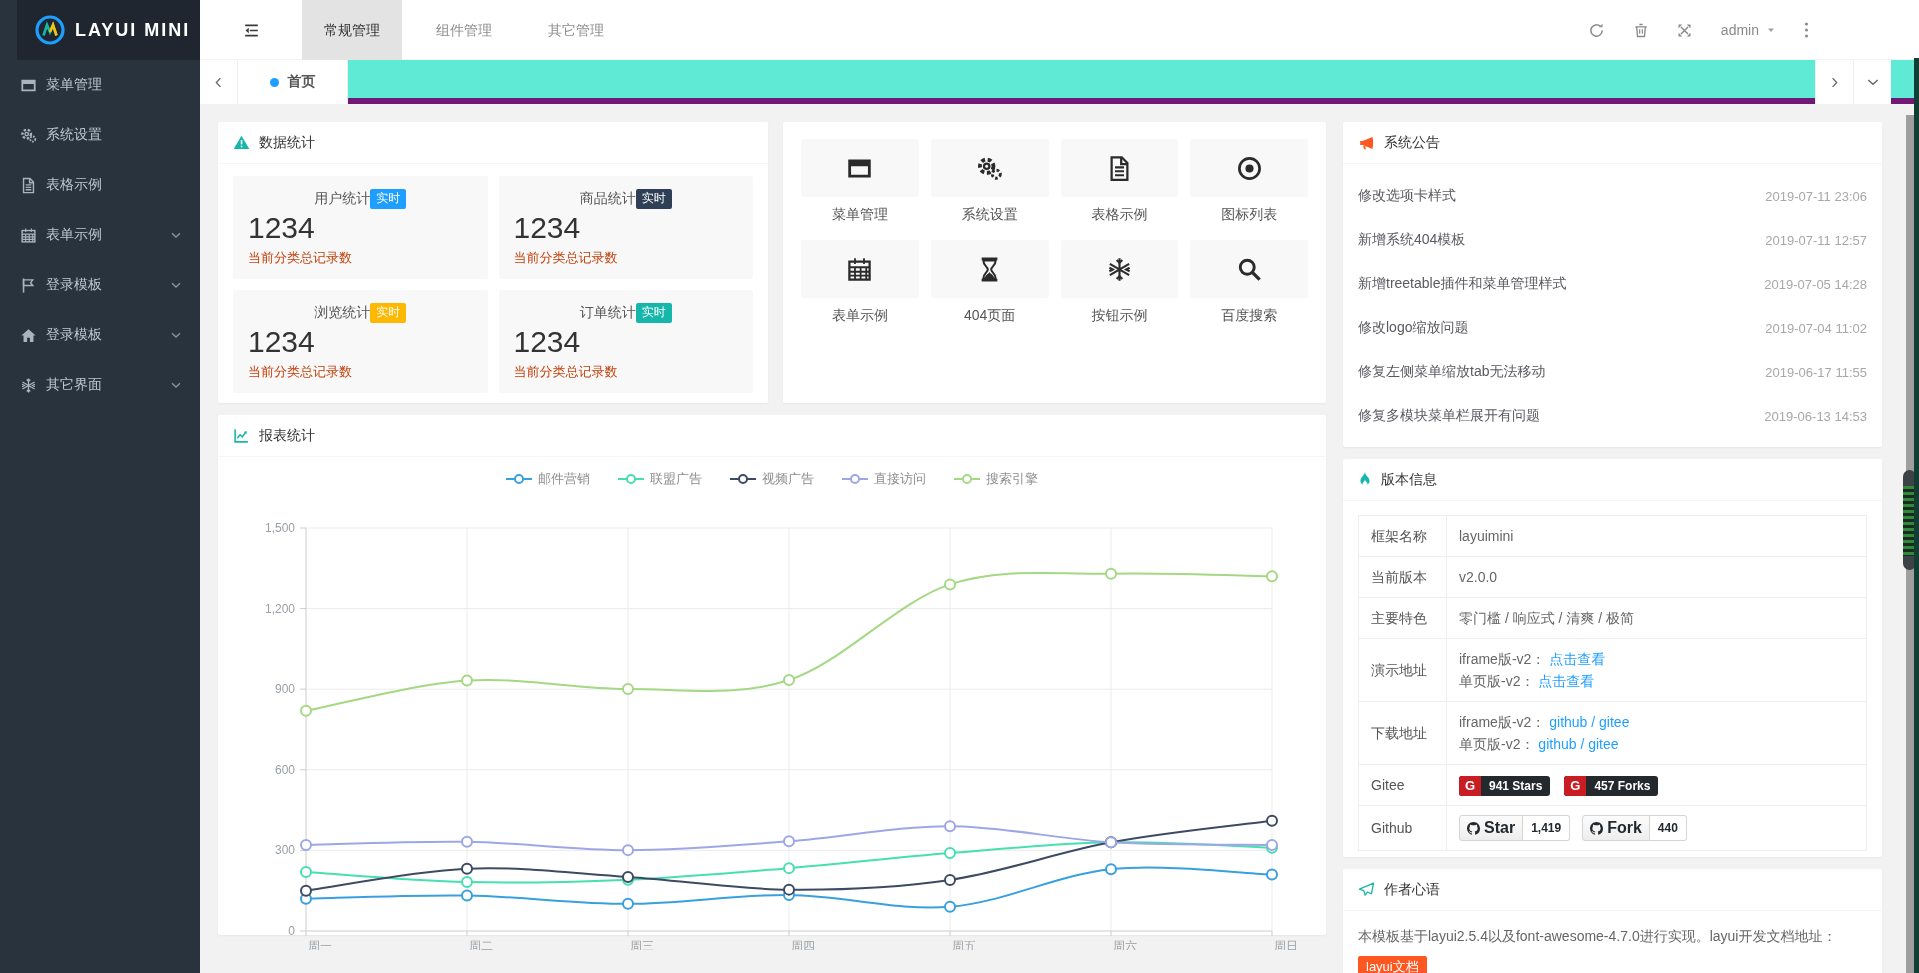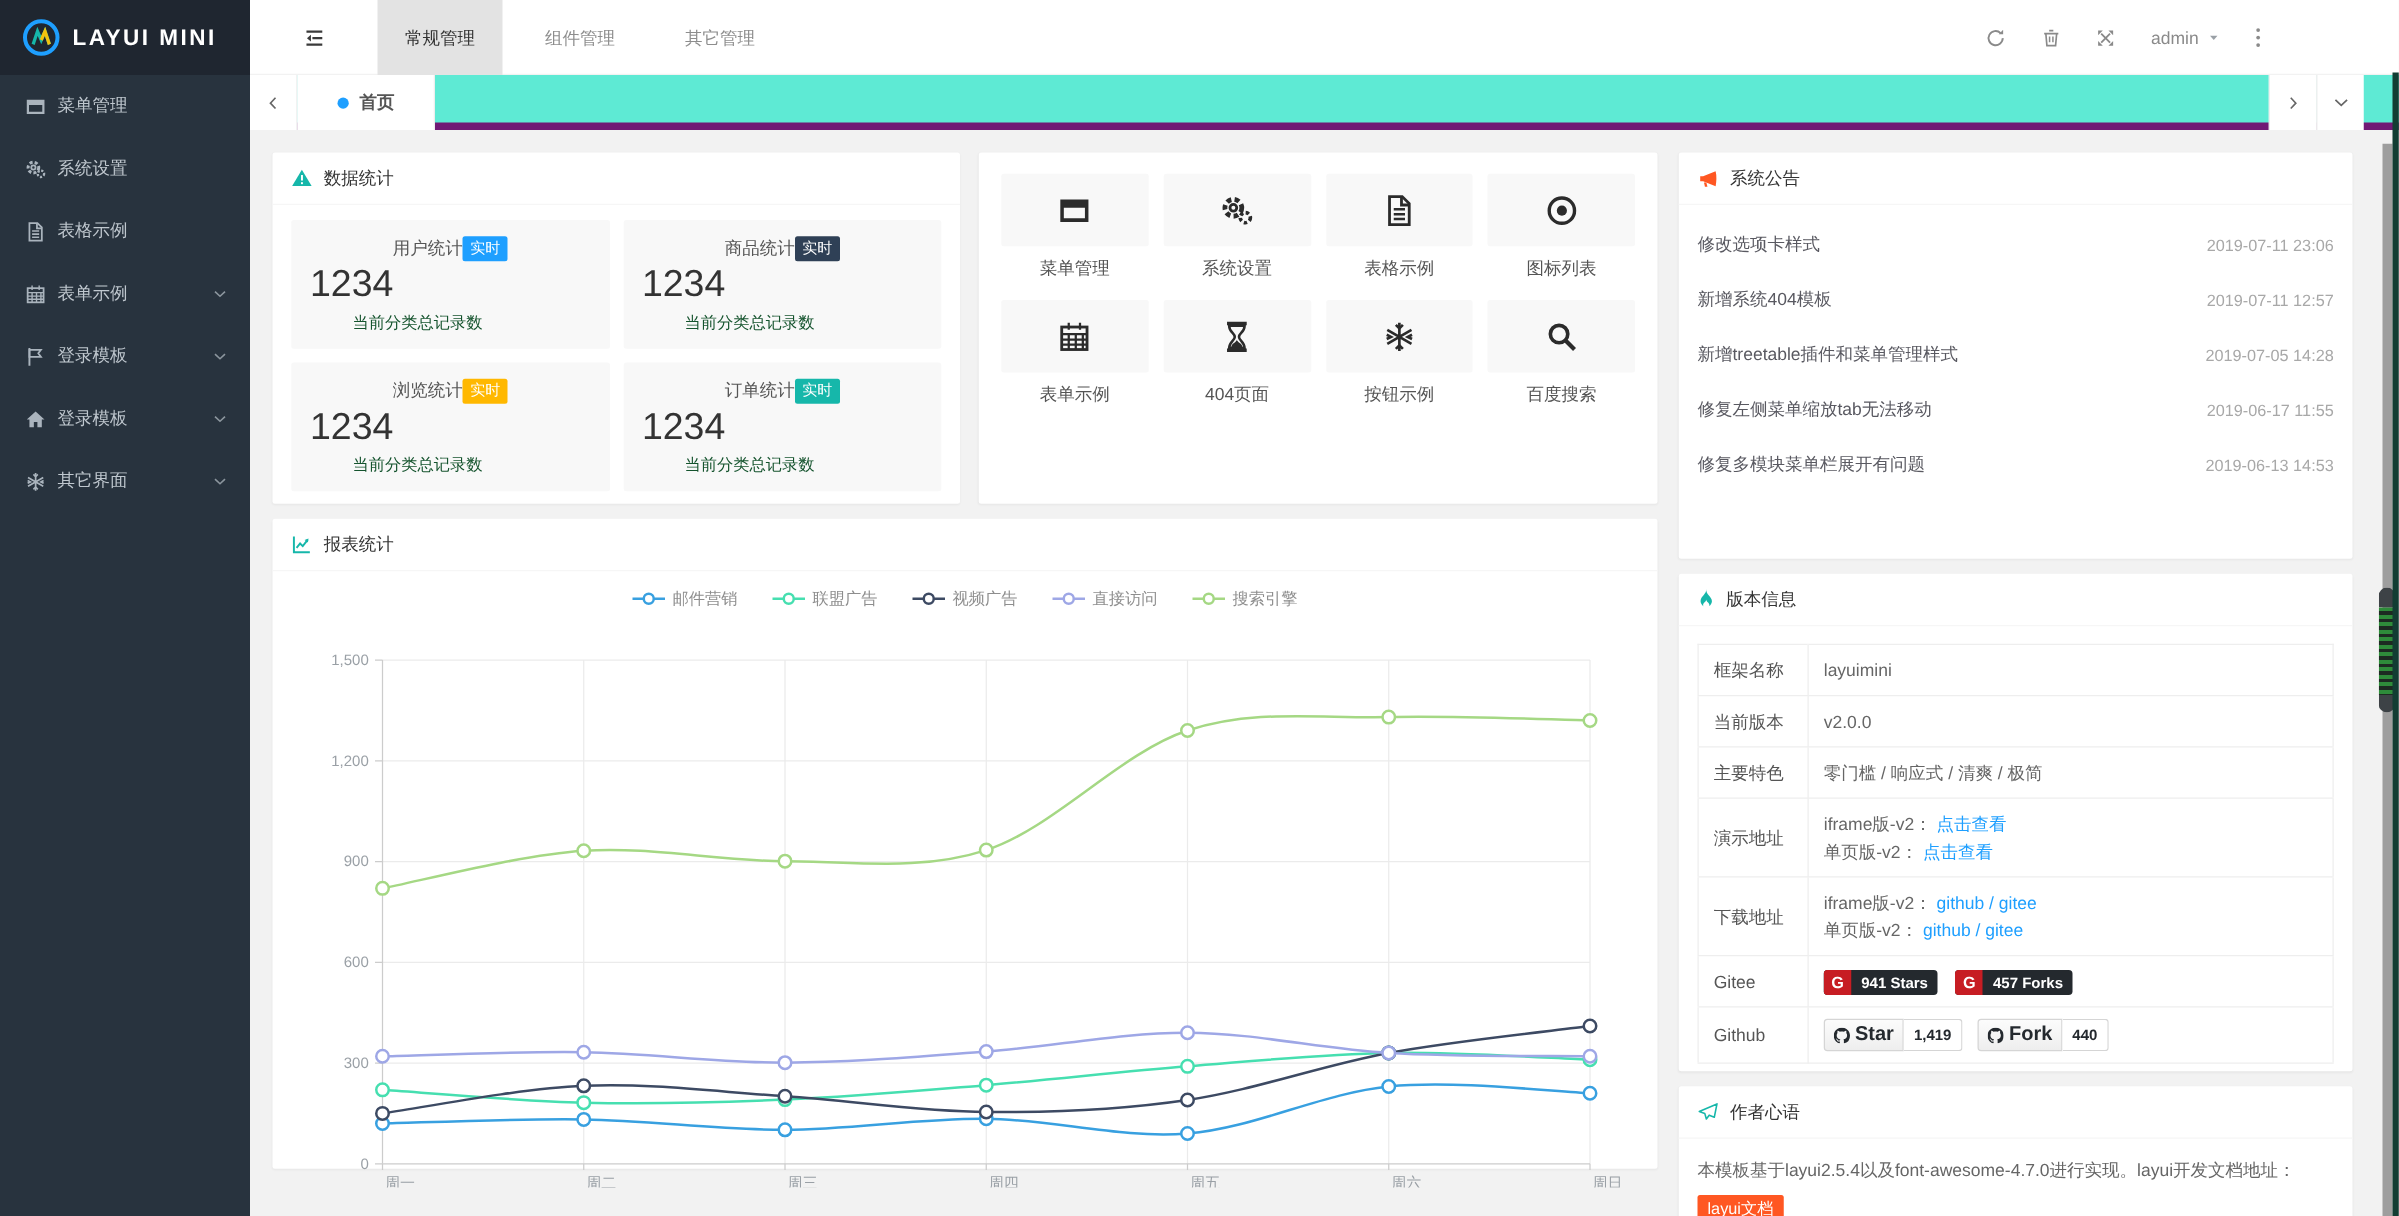--- a/index.html
+++ b/index.html
@@ -1,21 +1,21 @@
 <!DOCTYPE html>
 <html><head>
 <meta charset="utf-8">
 <style>
   html,body{margin:0;padding:0;width:1919px;height:973px;overflow:hidden;
     font-family:"Liberation Sans","DejaVu Sans",sans-serif;background:#f2f2f2;}
   *{box-sizing:border-box;}
   svg{display:block;}
   
   .sidebar{position:absolute;left:0;top:0;width:200px;height:973px;background:#28333e;z-index:5;}
-  .logo{height:60px;background:#1f2630;display:flex;align-items:center;padding-left:18px;cursor:pointer;}
+  .logo{height:60px;background:#1f2630;display:flex;align-items:center;padding-left:18px;cursor:pointer;margin-left:17px;}
   .logo-text{color:#fff;font-size:18px;font-weight:bold;letter-spacing:2px;margin-left:10px;}
   .side-item{height:50px;display:flex;align-items:center;padding:0 18px 0 20px;color:#bfc7ce;font-size:14px;cursor:pointer;}
   .side-item .s-icon{width:17px;height:17px;margin-right:9px;flex:0 0 auto;color:#aab4bd;}
   .side-item .s-label{flex:1;}
   .side-item .s-arrow{width:12px;height:12px;color:#8b959d;}
   
   .topbar{position:absolute;left:200px;top:0;right:0;height:60px;background:#fff;border-bottom:1px solid #f2f2f2;}
   .fold-btn{position:absolute;left:28px;top:0;width:46px;height:60px;display:flex;align-items:center;justify-content:center;color:#3a3a3a;cursor:pointer;}
   .module-tabs{position:absolute;left:90px;top:0;height:60px;display:flex;}
   .module-tab{width:100px;text-align:center;line-height:60px;font-size:14px;color:#8d8d8d;cursor:pointer;margin-left:12px;}
@@ -42,21 +42,21 @@
   .card-h .h-icon{margin-right:9px;}
   .row1{display:flex;}
   
   #stats-card{width:550px;height:281px;margin-right:15px;}
   .stats-grid{display:grid;grid-template-columns:1fr 1fr;gap:11px;padding:12px 15px;}
   .stat-box{background:#f8f8f8;border-radius:2px;padding:13px 15px;height:103px;}
   .stat-top{display:flex;align-items:center;justify-content:center;}
   .stat-label{font-size:14px;color:#555;}
   .stat-badge{font-size:12px;color:#fff;padding:2px 6px;border-radius:2px;line-height:1.3;}
   .stat-num{font-size:30px;color:#333;margin-top:2px;}
-  .stat-desc{font-size:13px;color:#14532d;margin-top:4px;margin-left:34px;}
+  .stat-desc{font-size:13px;color:#c2410c;margin-top:4px;}
   
   #quick-card{width:543px;height:281px;}
   .quick-grid{display:grid;grid-template-columns:repeat(4,1fr);column-gap:12px;row-gap:16px;padding:17px 18px;}
   .quick-item{cursor:pointer;}
   .quick-box{background:#f8f8f8;height:58px;display:flex;align-items:center;justify-content:center;color:#2b2b2b;border-radius:2px;}
   .quick-label{text-align:center;font-size:14px;color:#555;margin-top:9px;}
   
   #chart-card{width:1108px;margin-top:12px;height:520px;}
   .chart-legend{display:flex;justify-content:center;gap:28px;margin-top:13px;height:18px;align-items:center;}
   .lg-item{display:flex;align-items:center;font-size:13px;color:#8e8e8e;cursor:pointer;}
@@ -562,20 +562,24 @@
               </div>
               <div class="notice-row">
                 <span class="notice-title">新增系统404模板</span>
                 <span class="notice-time">2019-07-11 12:57</span>
               </div>
               <div class="notice-row">
                 <span class="notice-title">新增treetable插件和菜单管理样式</span>
                 <span class="notice-time">2019-07-05 14:28</span>
               </div>
               <div class="notice-row">
+                <span class="notice-title">修改logo缩放问题</span>
+                <span class="notice-time">2019-07-04 11:02</span>
+              </div>
+              <div class="notice-row">
                 <span class="notice-title">修复左侧菜单缩放tab无法移动</span>
                 <span class="notice-time">2019-06-17 11:55</span>
               </div>
               <div class="notice-row">
                 <span class="notice-title">修复多模块菜单栏展开有问题</span>
                 <span class="notice-time">2019-06-13 14:53</span>
               </div>
             </div>
         </div>
 

